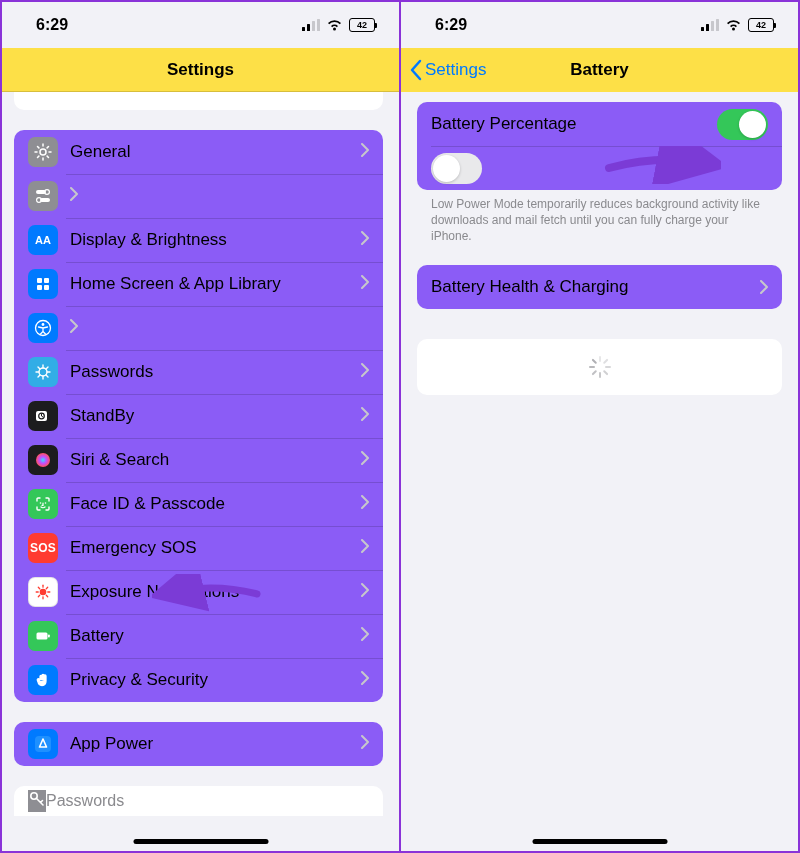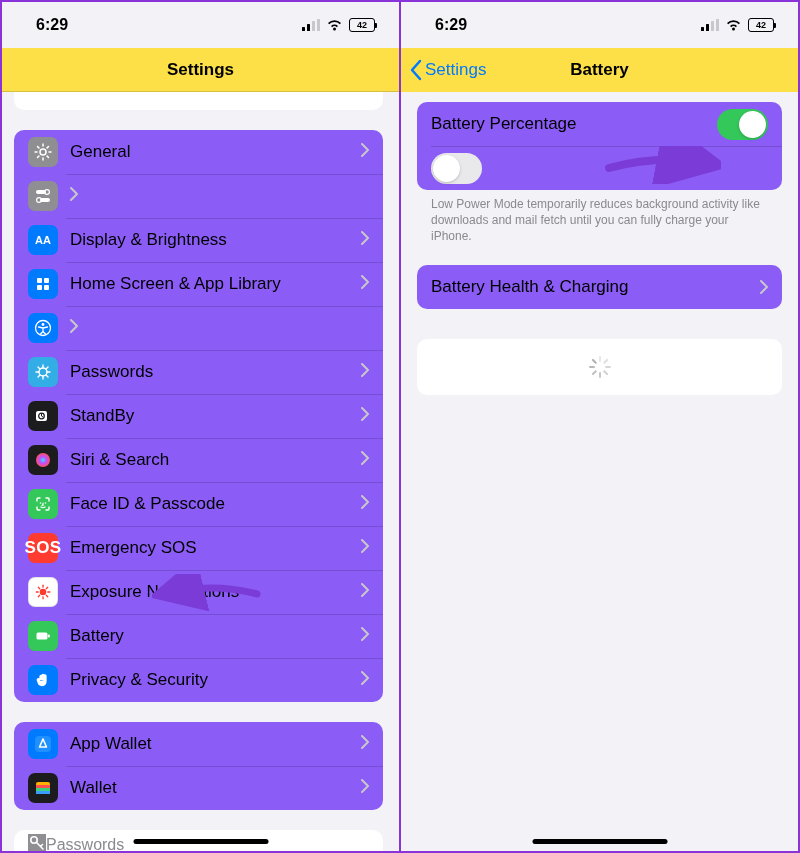--- a/index.html
+++ b/index.html
@@ -194,21 +194,21 @@
               <path d="M9 8v2.3h-1M7 12c1 .9 3 .9 4 0" stroke="#fff" stroke-width="1.2" fill="none" stroke-linecap="round"></path>
             </svg>
           </span>
           <span class="label">Face ID &amp; Passcode</span>
           <span class="chev"><svg width="8" height="14" viewBox="0 0 8 14">
               <path d="M1 1 L7 7 L1 13" stroke="#c7c7cc" stroke-width="2" fill="none" stroke-linecap="round" stroke-linejoin="round"></path>
             </svg></span>
         </div>
         <div class="row">
           <span class="icon-box bg-red">
-            <span style="color:#fff;font-size:17px;font-weight:800;letter-spacing:.3px">SOS</span>
+            <span style="color:#fff;font-size:12px;font-weight:800;letter-spacing:.3px">SOS</span>
           </span>
           <span class="label">Emergency SOS</span>
           <span class="chev"><svg width="8" height="14" viewBox="0 0 8 14">
               <path d="M1 1 L7 7 L1 13" stroke="#c7c7cc" stroke-width="2" fill="none" stroke-linecap="round" stroke-linejoin="round"></path>
             </svg></span>
         </div>
         <div class="row">
           <span class="icon-box bg-white">
             <svg width="18" height="18" viewBox="0 0 18 18">
               <circle cx="9" cy="9" r="3.3" fill="#ff3b30"></circle>
@@ -255,35 +255,21 @@
       </div>
 
     <div class="section" id="left-list-2">
         <div class="row">
           <span class="icon-box bg-blue">
             <svg width="18" height="18" viewBox="0 0 18 18">
               <rect x="1" y="1" width="16" height="16" rx="4" fill="#1e90ff"></rect>
               <path d="M6 12h6M9 4l-3.5 8M9 4l3.5 8" stroke="#fff" stroke-width="1.6" stroke-linecap="round"></path>
             </svg>
           </span>
-          <span class="label">App Wallet</span>
-          <span class="chev"><svg width="8" height="14" viewBox="0 0 8 14">
-              <path d="M1 1 L7 7 L1 13" stroke="#c7c7cc" stroke-width="2" fill="none" stroke-linecap="round" stroke-linejoin="round"></path>
-            </svg></span>
-        </div>
-        <div class="row">
-          <span class="icon-box bg-black">
-            <svg width="18" height="18" viewBox="0 0 18 18">
-              <rect x="2" y="3" width="14" height="12" rx="2" fill="#ffb100"></rect>
-              <rect x="2" y="6" width="14" height="3" fill="#ff4f4f"></rect>
-              <rect x="2" y="9" width="14" height="3" fill="#3cd07b"></rect>
-              <rect x="2" y="12" width="14" height="3" rx="0 0 2 2" fill="#3b9cff"></rect>
-            </svg>
-          </span>
-          <span class="label">Wallet</span>
+          <span class="label">App Power</span>
           <span class="chev"><svg width="8" height="14" viewBox="0 0 8 14">
               <path d="M1 1 L7 7 L1 13" stroke="#c7c7cc" stroke-width="2" fill="none" stroke-linecap="round" stroke-linejoin="round"></path>
             </svg></span>
         </div>
       </div>
 
     <div class="peek-card-bottom">
       <span class="icon-box bg-gray">
         <svg width="18" height="18" viewBox="0 0 18 18">
             <circle cx="6" cy="6" r="3.2" fill="none" stroke="#fff" stroke-width="1.6"></circle>

